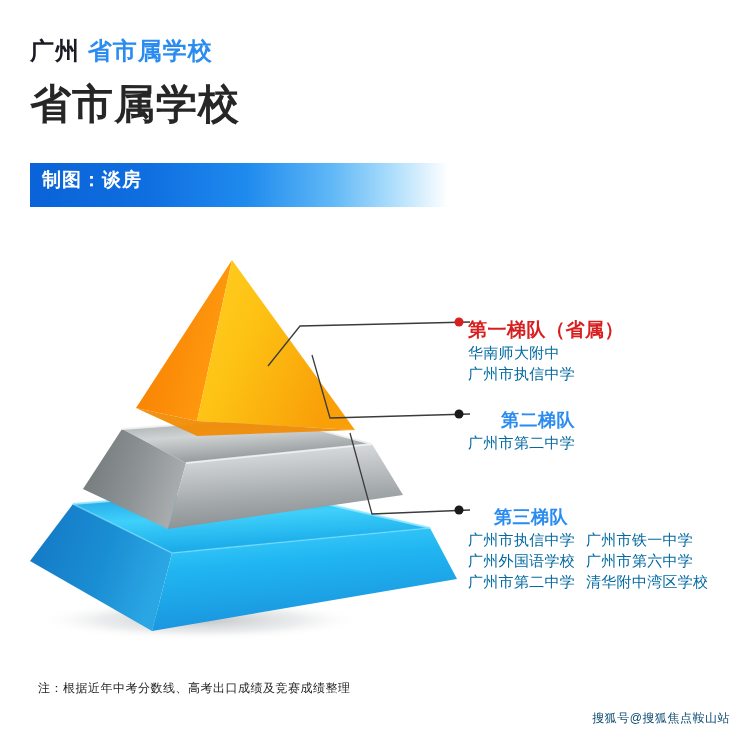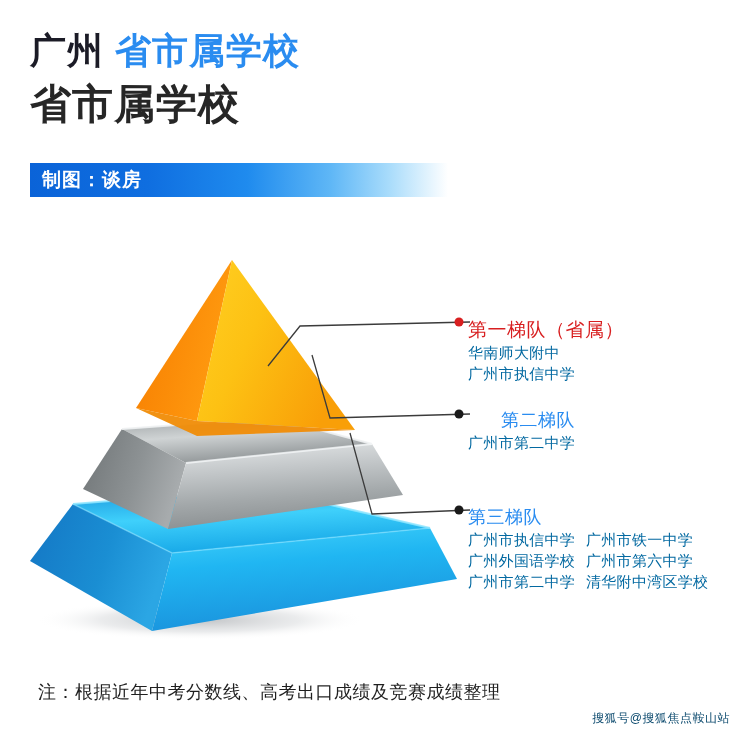--- a/index.html
+++ b/index.html
@@ -29,38 +29,38 @@
   }
   .title-line {
     position: absolute;
     left: 30px;
     white-space: nowrap;
     font-weight: bold;
     letter-spacing: 1px;
   }
   #title-line-1 {
     top: 28px;
-    font-size: 36px;
+    font-size: 24px;
     line-height: 46px;
   }
   #title-line-2 {
     top: 80px;
     font-size: 41px;
     line-height: 48px;
     color: #262626;
   }
   .t-dark { color: #1b1b26; }
   .t-blue { color: #2a8cf0; }
 
   #credit-bar {
     position: absolute;
     left: 30px;
     top: 163px;
     width: 418px;
-    height: 34px;
+    height: 44px;
     background: linear-gradient(to right,
       #0a63d8 0%,
       #0f6ee0 28%,
       #1f8bee 52%,
       #5fb7f6 72%,
       #a9dcfb 86%,
       #ffffff 100%);
   }
   #credit-text {
     position: absolute;
@@ -83,46 +83,46 @@
   }
   #pyramid-svg { display: block; }
 
   
   .tier-block {
     position: absolute;
     white-space: nowrap;
   }
   .tier-head {
     font-size: 18px;
-    font-weight: normal;
+    font-weight: bold;
     letter-spacing: 0.5px;
     line-height: 24px;
   }
   .tier-head.tier1 { color: #d81f20; font-size: 19px; }
   .tier-head.tier2 { color: #2a8cf0; }
-  .tier-head.tier3 { color: #2a8cf0; }
+  .tier-head.tier3 { color: #2a8cf0; margin-left: 26px; }
   .school-row {
     font-size: 15px;
     color: #0369a1;
     line-height: 21px;
     letter-spacing: 0.3px;
   }
   .school-row .col-a { display: inline-block; width: 118px; }
   .school-row .col-b { display: inline-block; }
 
   #tier-1 { left: 468px; top: 318px; }
   #tier-2 { left: 468px; top: 408px; text-align: right; }
   #tier-3 { left: 468px; top: 505px; }
 
   
   #footnote {
     position: absolute;
     left: 38px;
     top: 680px;
-    font-size: 18px;
+    font-size: 12px;
     color: #1f1f1f;
     letter-spacing: 0.5px;
     white-space: nowrap;
   }
   #watermark {
     position: absolute;
     right: 10px;
     top: 710px;
     font-size: 12px;
     color: #0c4a6e;

